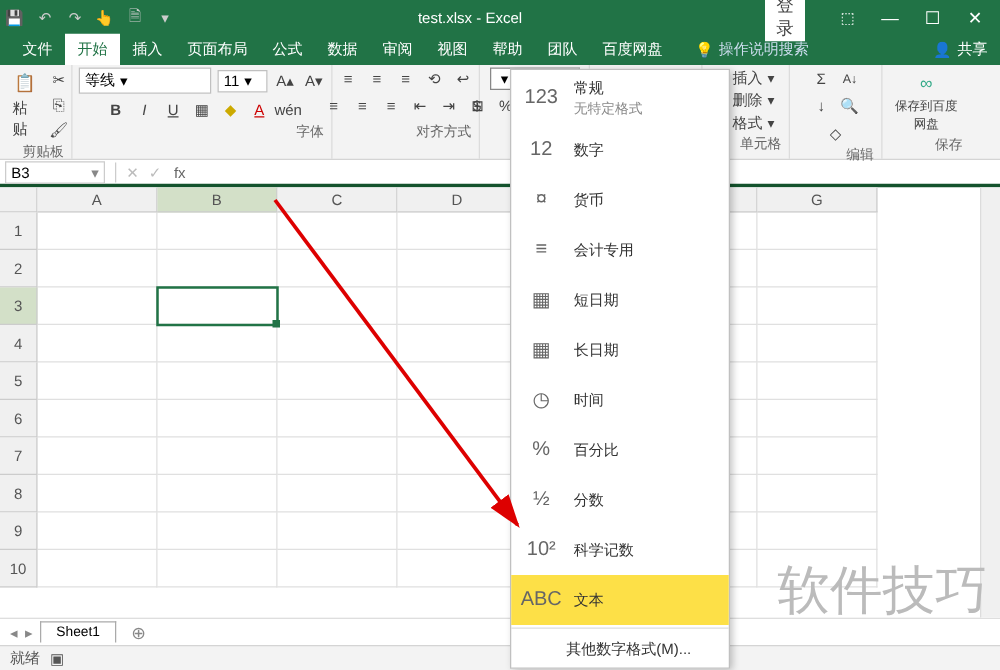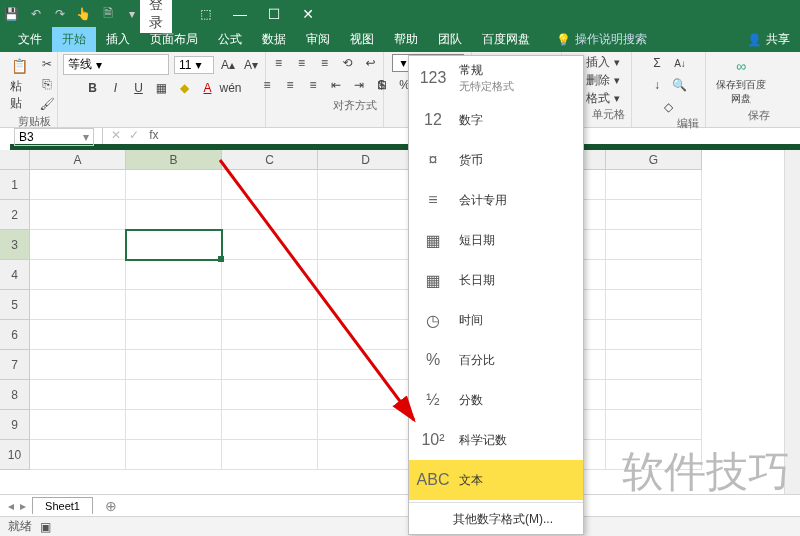--- a/index.html
+++ b/index.html
@@ -6,35 +6,35 @@
 body{width:800px;height:536px;background:#fff;overflow:hidden;position:relative;}
 .titlebar{height:28px;background:#217346;display:flex;align-items:center;color:#fff;padding:0 4px;}
 .titlebar .qat{display:flex;gap:8px;align-items:center;}
 .titlebar .qat span{width:16px;height:16px;display:flex;align-items:center;justify-content:center;font-size:12px;color:#ccc;}
 .titlebar .title{flex:1;text-align:center;font-size:12px;}
 .titlebar .winbtns{display:flex;align-items:center;gap:2px;}
 .titlebar .login{background:#fff;color:#444;padding:1px 8px;font-size:11px;margin-right:16px;}
 .titlebar .winbtns span{width:32px;text-align:center;font-size:14px;}
 .tabs{height:24px;background:#217346;display:flex;align-items:flex-end;padding-left:8px;color:#fff;}
 .tabs .tab{padding:4px 10px;font-size:12px;cursor:pointer;}
-.tabs .tab.active{background:#7dd3fc;color:#217346;}
+.tabs .tab.active{background:#ffffff;color:#217346;}
 .tabs .tell{margin-left:8px;display:flex;align-items:center;gap:4px;padding:4px 8px;color:#cde;}
 .tabs .share{margin-left:auto;padding:4px 10px;display:flex;align-items:center;gap:4px;}
 .ribbon{height:76px;background:#f3f3f3;border-bottom:1px solid #d4d4d4;display:flex;}
 .group{border-right:1px solid #dcdcdc;padding:2px 6px;display:flex;flex-direction:column;}
 .group .tools{flex:1;display:flex;align-items:center;gap:4px;}
 .group .label{text-align:right;font-size:11px;color:#666;padding-bottom:12px;}
 .btn{display:flex;flex-direction:column;align-items:center;gap:2px;padding:2px 4px;font-size:11px;color:#444;}
 .btn .ic{width:20px;height:20px;display:flex;align-items:center;justify-content:center;font-size:14px;}
 .fontbox{display:flex;flex-direction:column;gap:4px;}
 .row{display:flex;gap:5px;align-items:center;}
 .combo{border:1px solid #c0c0c0;background:#fff;padding:1px 4px;font-size:11px;display:flex;align-items:center;gap:4px;}
 .combo.small{width:40px;}
 .ib{width:18px;height:18px;border:1px solid transparent;display:flex;align-items:center;justify-content:center;font-size:12px;color:#444;}
-.fmla{height:22px;background:#fff;border-bottom:6px solid #14532d;display:flex;align-items:flex-start;margin-left:10px;}
+.fmla{height:22px;background:#fff;border-bottom:3px solid #14532d;display:flex;align-items:center;}
 .namebox{width:80px;border:1px solid #ccc;padding:1px 4px;margin:0 4px;font-size:11px;display:flex;justify-content:space-between;}
 .fmla .fx{padding:0 6px;color:#666;}
 .fmla .sep{width:1px;height:16px;background:#ccc;margin:0 4px;}
 .grid{position:relative;background:#fff;}
 .colhdr{display:flex;height:20px;}
 .corner{width:30px;height:20px;background:#f0f0f0;border-right:1px solid #ccc;border-bottom:1px solid #ccc;}
 .ch{width:96px;height:20px;background:#f0f0f0;border-right:1px solid #ccc;border-bottom:1px solid #ccc;text-align:center;line-height:20px;color:#555;}
 .ch.sel{background:#d3e0c8;}
 .rows{}
 .rw{display:flex;height:30px;}
@@ -68,20 +68,21 @@
 
 <div class="titlebar">
   <div class="qat">
     <span>💾</span>
     <span>↶</span>
     <span>↷</span>
     <span>👆</span>
     <span>🗎</span>
     <span>▾</span>
   </div>
+  <div class="title">test.xlsx - Excel</div>
   <div class="winbtns">
     <span class="login">登录</span>
     <span style="font-size:12px;">⬚</span>
     <span>—</span>
     <span>☐</span>
     <span>✕</span>
   </div>
 </div>
 
 <div class="tabs" id="tabs">
@@ -143,20 +144,21 @@
             <u>U</u>
           </div>
         <div class="ib">▦</div>
         <div class="ib" style="color:#ca0;">◆</div>
         <div class="ib" style="color:#c00;">
             <u>A</u>
           </div>
         <div class="ib">wén</div>
       </div>
     </div>
+    <div class="label">字体</div>
   </div>
   <div class="group" style="width:118px;">
     <div class="tools fontbox">
       <div class="row">
         <div class="ib">≡</div>
         <div class="ib">≡</div>
         <div class="ib">≡</div>
         <div class="ib">⟲</div>
         <div class="ib">↩</div>
       </div>

